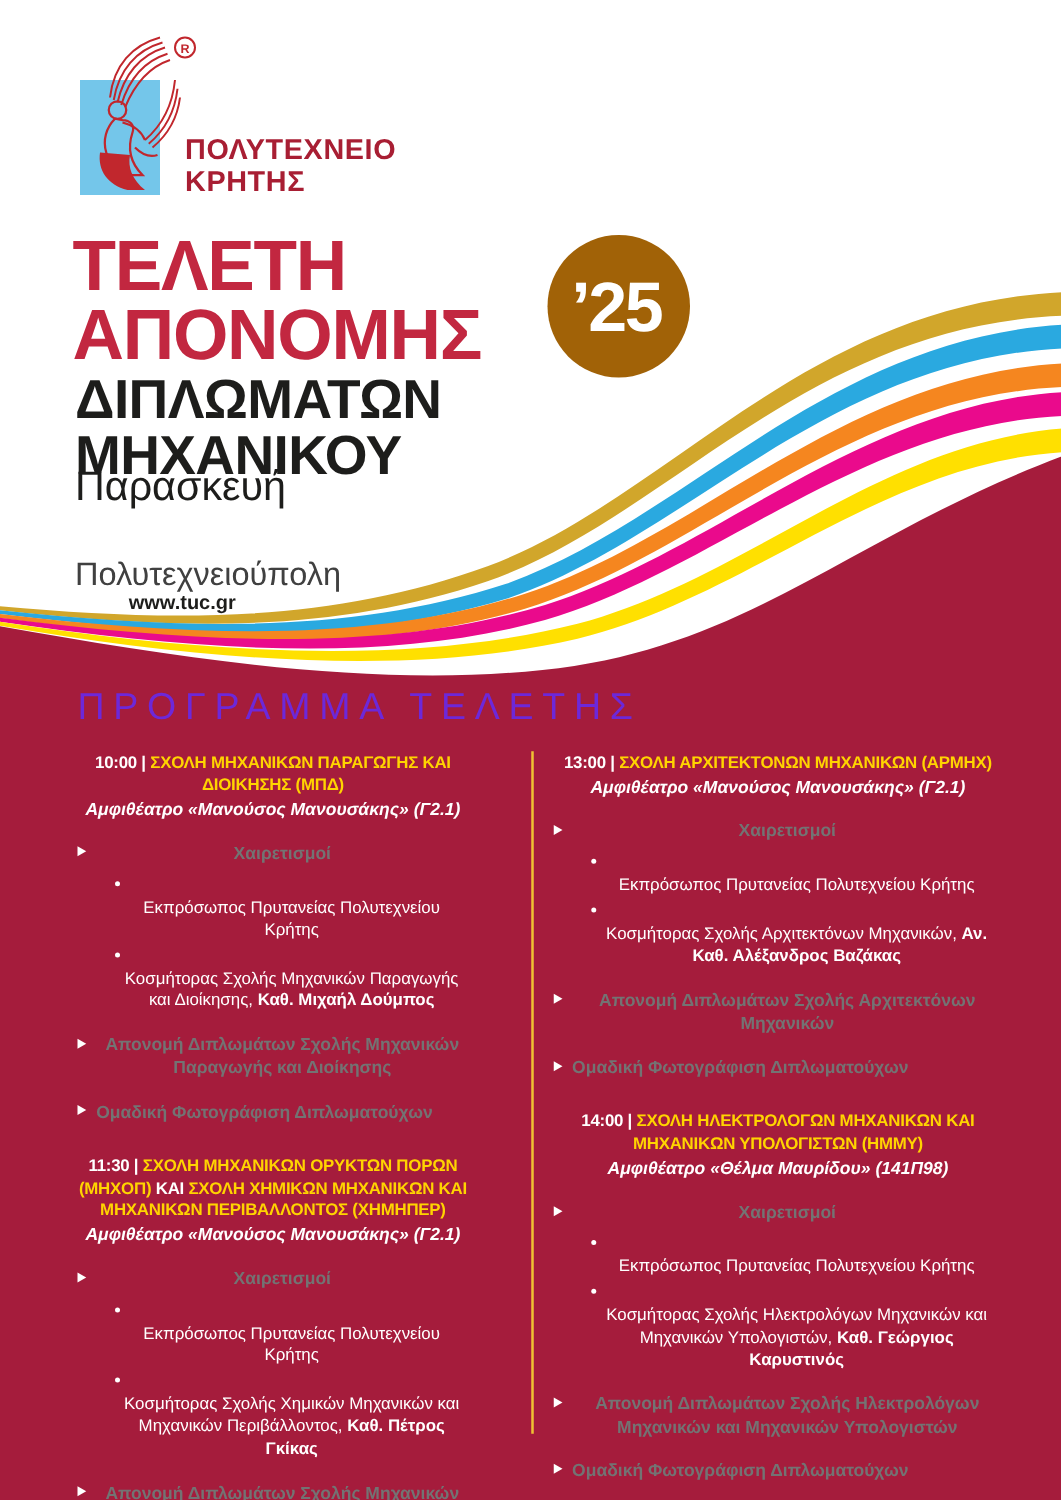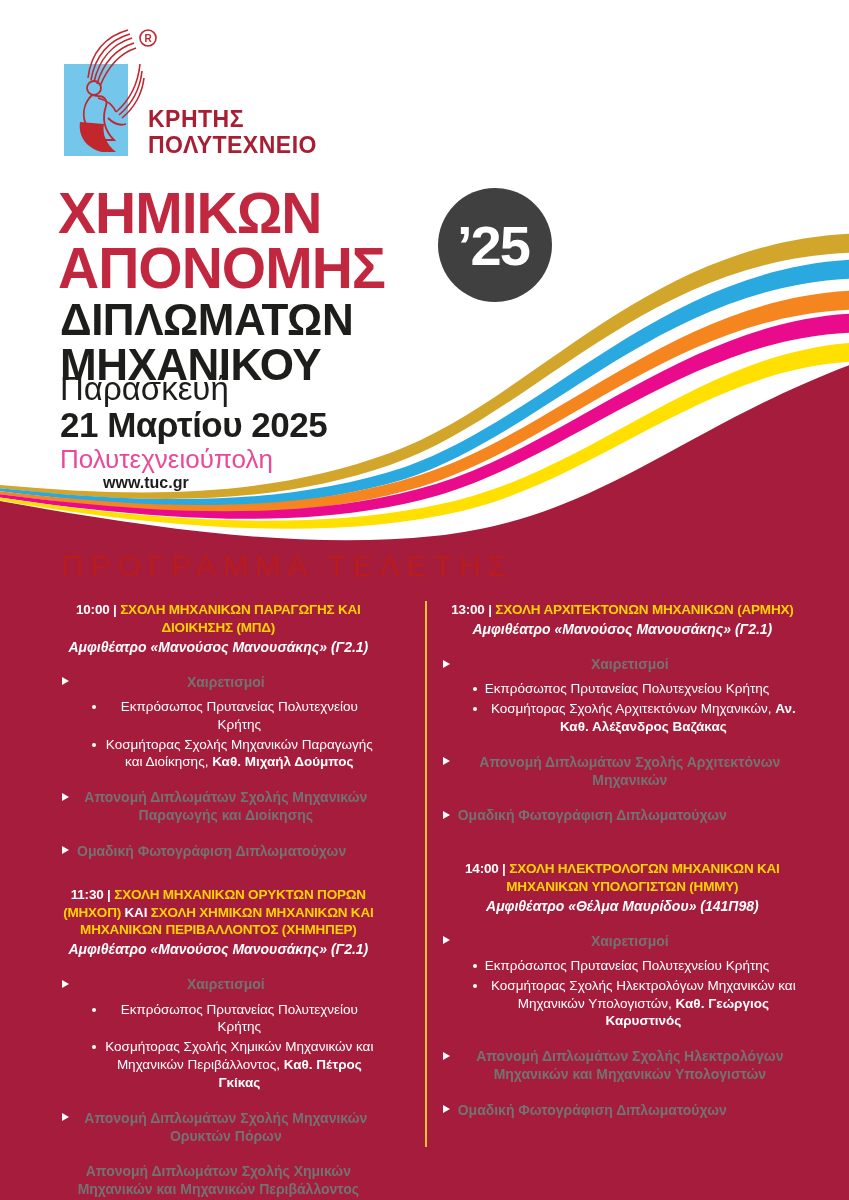--- a/index.html
+++ b/index.html
@@ -13,48 +13,48 @@
   
   .org{position:absolute;left:148px;top:106px;color:#a81e33;font-weight:700;
        font-size:23px;line-height:1.13;letter-spacing:.5px;}
 
   
   .t-red{position:absolute;left:58px;top:186px;color:#c22740;font-weight:800;
          font-size:57px;line-height:55px;letter-spacing:-1px;white-space:nowrap;}
   .t-black{position:absolute;left:60px;top:297px;color:#1d1d1b;font-weight:800;
            font-size:44px;line-height:45px;letter-spacing:-0.5px;white-space:nowrap;}
   .badge{position:absolute;left:438px;top:188px;width:114px;height:114px;border-radius:50%;
-         background:#404040;display:flex;align-items:center;justify-content:center;}
+         background:#a16207;display:flex;align-items:center;justify-content:center;}
   .badge span{color:#fff;font-weight:800;font-size:56px;letter-spacing:-2px;margin-left:-4px;}
   .ev-day{position:absolute;left:60px;top:370px;font-size:33px;font-weight:500;color:#1d1d1b;}
   .ev-date{position:absolute;left:60px;top:405px;font-size:35px;font-weight:700;color:#1d1d1b;letter-spacing:-0.5px;}
-  .ev-loc{position:absolute;left:60px;top:444px;font-size:26px;font-weight:400;color:#ec4899;}
+  .ev-loc{position:absolute;left:60px;top:444px;font-size:26px;font-weight:400;color:#404040;}
   .ev-url{position:absolute;left:60px;top:474px;font-size:16px;font-weight:800;color:#1d1d1b;text-decoration:none;margin-left:43px;}
 
   
-  .prog-heading{position:absolute;left:62px;top:549px;color:#b91c1c;font-weight:300;
+  .prog-heading{position:absolute;left:62px;top:549px;color:#6d28d9;font-weight:300;
                 font-size:30px;letter-spacing:7px;white-space:nowrap;}
   .columns{position:absolute;left:62px;top:601px;width:740px;display:flex;align-items:flex-start;z-index:2;}
   .col{display:block;}
   .col-left{width:315px;}
   .col-right{width:362px;}
   .divider{width:2px;height:546px;background:#efc133;margin-left:50px;margin-right:16px;flex:0 0 auto;}
 
   .block{margin-bottom:26px;text-align:center;}
   .block.first{min-height:233px;}
   .block-heading{font-size:13.5px;line-height:1.32;font-weight:700;letter-spacing:-0.2px;color:#fff;}
   .seg-yellow{color:#ffd400;}
   .seg-white{color:#ffffff;font-weight:600;}
   .block-venue{font-size:14px;line-height:1.3;font-style:italic;font-weight:700;color:#ffffff;margin-top:1px;}
   .item{display:flex;gap:8px;margin-top:17px;}
   .arrow{flex:0 0 auto;width:0;height:0;border-left:7px solid #ffffff;
          border-top:4.5px solid transparent;border-bottom:4.5px solid transparent;margin-top:4.5px;}
   .item-text{font-size:14px;line-height:1.3;font-weight:700;color:#737373;}
   .sub{margin:7px 0 0 15px;}
-  .sub-row{display:flex;gap:8px;margin-top:2px;}
+  .sub-row{display:flex;gap:8px;margin-top:2px;flex-direction:column;}
   .dot{flex:0 0 auto;width:4px;height:4px;border-radius:50%;background:#ffffff;margin-top:7px;}
   .sub-text{font-size:13.5px;line-height:1.32;font-weight:400;color:#ffffff;}
   .sub-text b{font-weight:700;}
 </style>
 </head>
 <body>
 
 <div class="poster">
 
   <svg class="wave-bg" viewBox="0 0 849 1200" aria-hidden="true">
@@ -85,34 +85,33 @@
       <path d="M22 96 C20 110, 28 122, 44 126 L58 126 C48 118, 44 108, 46 98 Z" fill="#c1272d"></path>
       <path d="M50 92 C56 98, 62 100, 68 98" stroke="#c1272d" stroke-width="1.8" fill="none"></path>
     </g>
     <g>
       <circle cx="90" cy="12" r="8" fill="#ffffff" stroke="#c1272d" stroke-width="1.6"></circle>
       <text x="90" y="16" text-anchor="middle" font-size="10" font-weight="bold" fill="#c1272d" font-family="Liberation Sans, DejaVu Sans, sans-serif">R</text>
     </g>
   </svg>
 
   <div class="org">
+    <div>ΠΟΛΥΤΕΧΝΕΙΟ</div>
     <div>ΚΡΗΤΗΣ</div>
-    <div>ΠΟΛΥΤΕΧΝΕΙΟ</div>
   </div>
 
-  <div class="t-red" style="top:186px">ΧΗΜΙΚΩΝ</div>
+  <div class="t-red" style="top:186px">ΤΕΛΕΤΗ</div>
   <div class="t-red" style="top:241px">ΑΠΟΝΟΜΗΣ</div>
   <div class="badge layer">
     <span>’25</span>
   </div>
   <div class="t-black" style="top:297px">ΔΙΠΛΩΜΑΤΩΝ</div>
   <div class="t-black" style="top:342px">ΜΗΧΑΝΙΚΟΥ</div>
 
   <div class="ev-day layer">Παρασκευή</div>
-  <div class="ev-date layer">21 Μαρτίου 2025</div>
   <div class="ev-loc layer">Πολυτεχνειούπολη</div>
   <a class="ev-url layer" href="#">www.tuc.gr</a>
 
   <div class="prog-heading layer">ΠΡΟΓΡΑΜΜΑ ΤΕΛΕΤΗΣ</div>
   <div class="columns">
     <div class="col col-left">
         <div class="block first">
           <div class="block-heading"><span class="seg-white">10:00</span><span class="seg-white"> | </span><span class="seg-yellow">ΣΧΟΛΗ ΜΗΧΑΝΙΚΩΝ ΠΑΡΑΓΩΓΗΣ ΚΑΙ ΔΙΟΙΚΗΣΗΣ (ΜΠΔ)</span></div>
           <div class="block-venue">Αμφιθέατρο «Μανούσος Μανουσάκης» (Γ2.1)</div>
           <div class="item">

